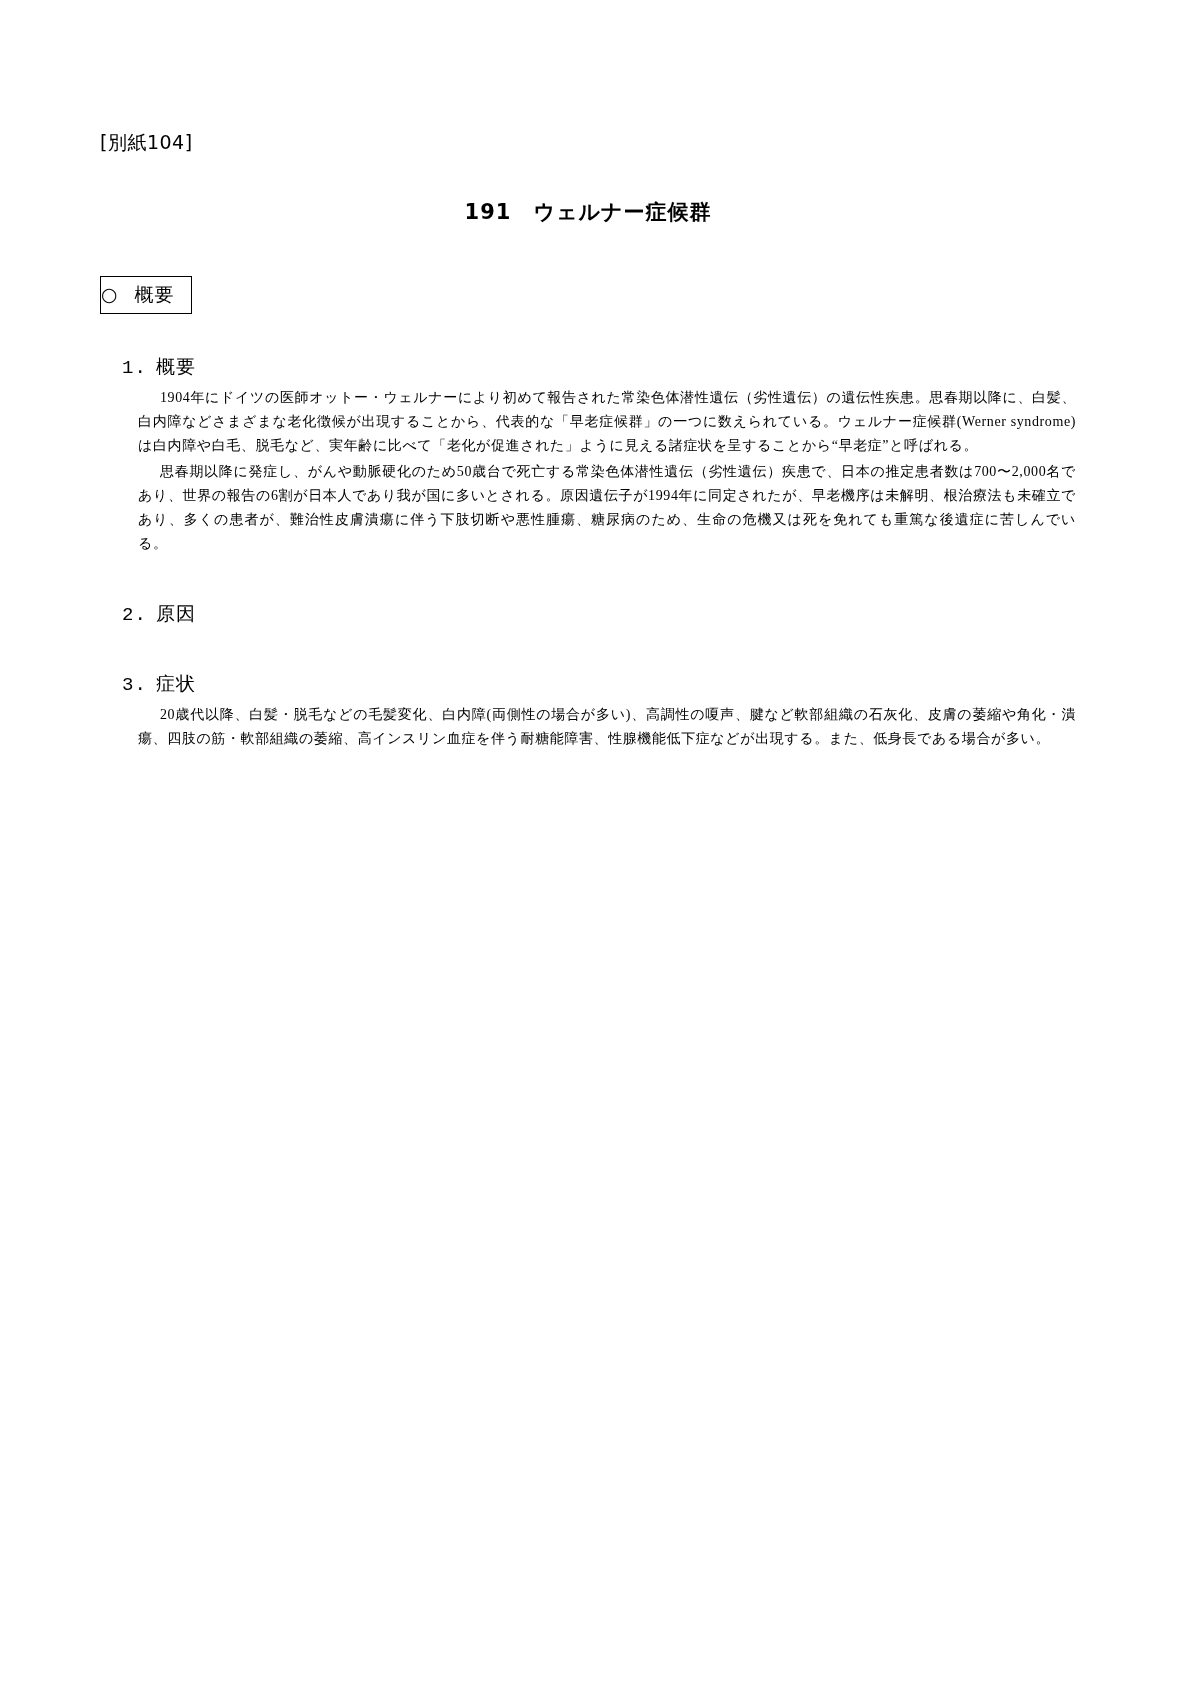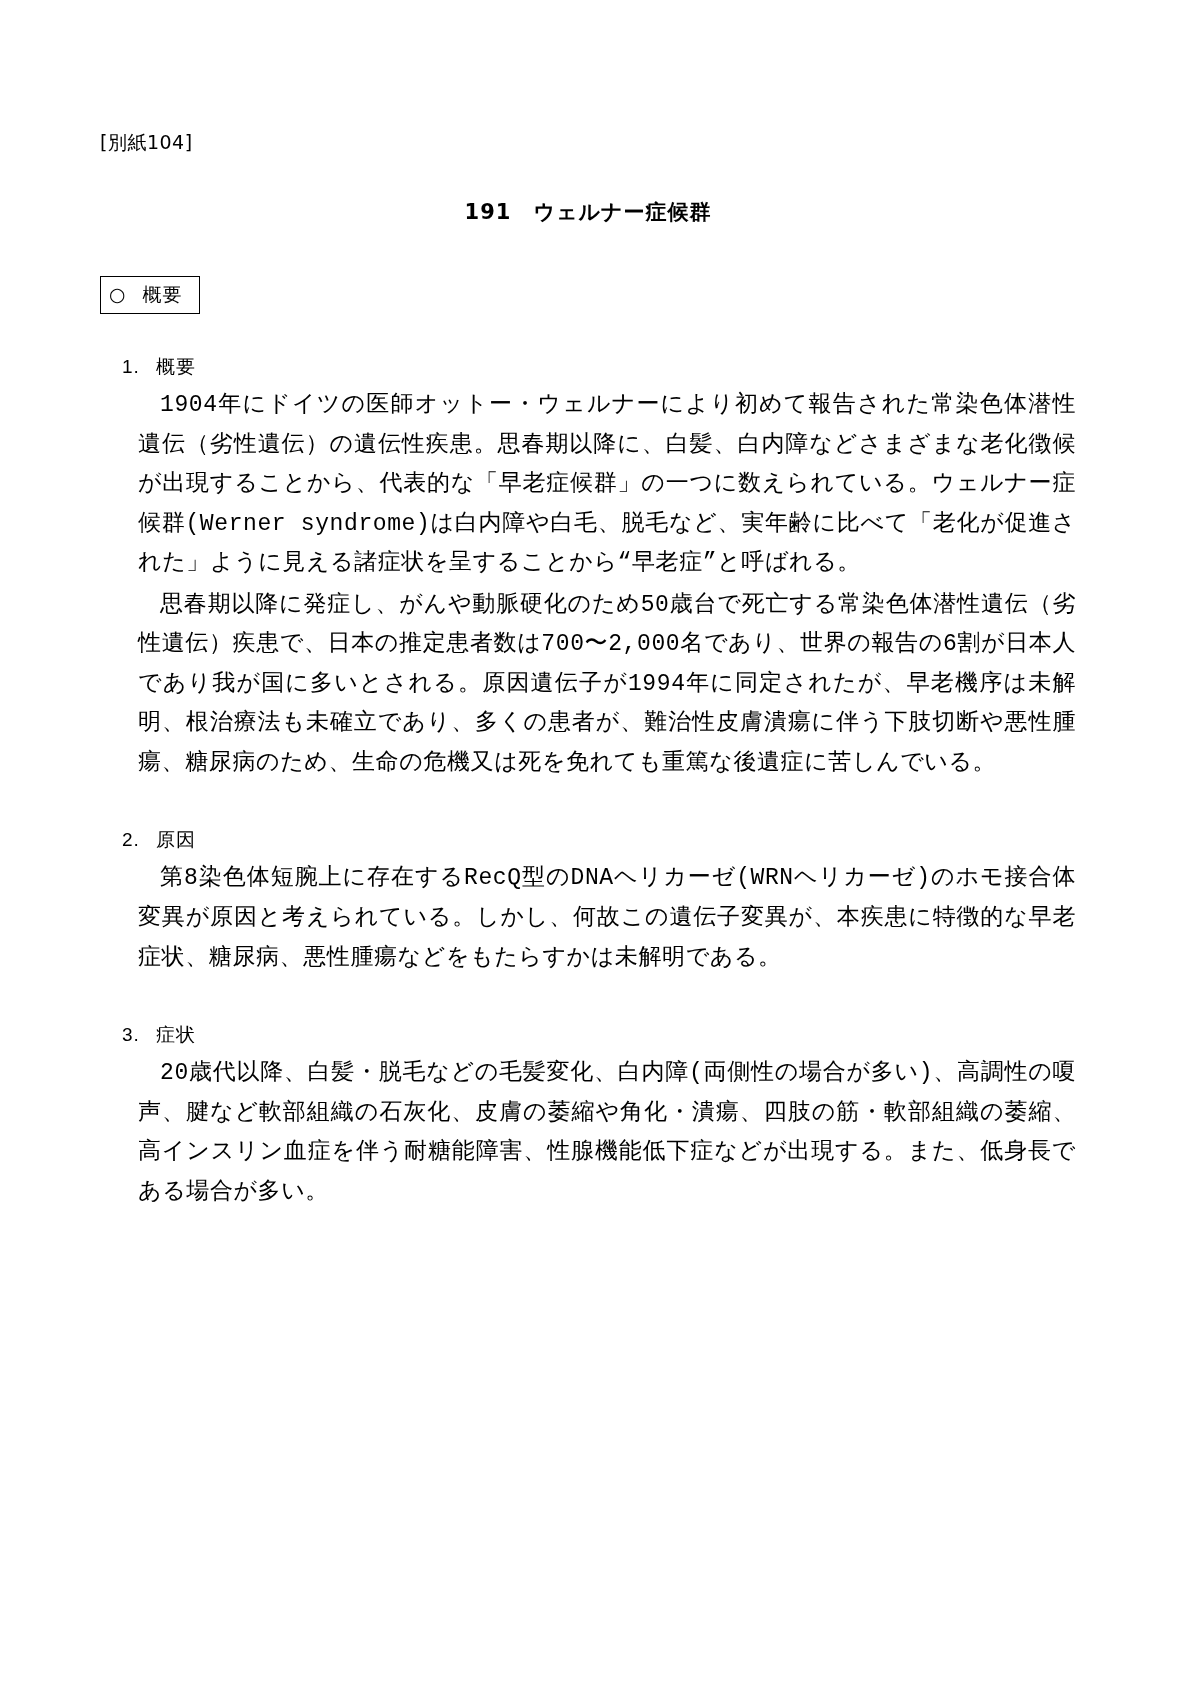--- a/index.html
+++ b/index.html
@@ -30,46 +30,46 @@
     text-align: center;
     font-size: 21px;
     font-family: "DejaVu Sans", "Liberation Sans", sans-serif;
     letter-spacing: 1px;
     margin: 0 0 50px 0;
     font-weight: bold;
   }
   .section-banner {
     display: inline-block;
     border: 1px solid #000;
-    padding: 5px 16px 5px 8px;
+    padding: 5px 16px 5px 0;
     font-size: 19px;
     font-family: "DejaVu Sans", "Liberation Sans", sans-serif;
     letter-spacing: 1px;
     margin-bottom: 40px;
   }
   .section-banner .circ {
     margin-right: 16px;
   }
   .block {
     margin-bottom: 30px;
   }
   .block-heading {
     font-size: 19px;
-    font-family: Liberation Sans, sans-serif;
+    font-family: Liberation Mono, monospace;
     letter-spacing: 1px;
     margin: 0 0 6px 0;
     padding-left: 22px;
   }
   .block-heading .num {
     display: inline-block;
     min-width: 34px;
   }
   .para {
-    font-size: 23px;
-    font-family: Liberation Mono, monospace;
+    font-size: 14px;
+    font-family: Liberation Serif, serif;
     line-height: 1.72;
     letter-spacing: 0.6px;
     text-align: justify;
     text-justify: inter-character;
     margin: 0 0 2px 0;
     padding-left: 38px;
     text-indent: 22px;
   }
   .spacer-sm { height: 14px; }
 </style>
@@ -93,21 +93,20 @@
     <p class="para">1904年にドイツの医師オットー・ウェルナーにより初めて報告された常染色体潜性遺伝（劣性遺伝）の遺伝性疾患。思春期以降に、白髪、白内障などさまざまな老化徴候が出現することから、代表的な「早老症候群」の一つに数えられている。ウェルナー症候群(Werner syndrome)は白内障や白毛、脱毛など、実年齢に比べて「老化が促進された」ように見える諸症状を呈することから“早老症”と呼ばれる。</p>
     <p class="para">思春期以降に発症し、がんや動脈硬化のため50歳台で死亡する常染色体潜性遺伝（劣性遺伝）疾患で、日本の推定患者数は700〜2,000名であり、世界の報告の6割が日本人であり我が国に多いとされる。原因遺伝子が1994年に同定されたが、早老機序は未解明、根治療法も未確立であり、多くの患者が、難治性皮膚潰瘍に伴う下肢切断や悪性腫瘍、糖尿病のため、生命の危機又は死を免れても重篤な後遺症に苦しんでいる。</p>
   </div>
 
   <div class="spacer-sm"></div>
 
   <div class="block">
     <div class="block-heading">
       <span class="num">2.</span><span>原因</span>
     </div>
-    <p class="para">第8染色体短腕上に存在するRecQ型のDNAヘリカーゼ(WRNヘリカーゼ)のホモ接合体変異が原因と考えられている。しかし、何故この遺伝子変異が、本疾患に特徴的な早老症状、糖尿病、悪性腫瘍などをもたらすかは未解明である。</p>
   </div>
 
   <div class="spacer-sm"></div>
 
   <div class="block">
     <div class="block-heading">
       <span class="num">3.</span><span>症状</span>
     </div>
     <p class="para">20歳代以降、白髪・脱毛などの毛髪変化、白内障(両側性の場合が多い)、高調性の嗄声、腱など軟部組織の石灰化、皮膚の萎縮や角化・潰瘍、四肢の筋・軟部組織の萎縮、高インスリン血症を伴う耐糖能障害、性腺機能低下症などが出現する。また、低身長である場合が多い。</p>
   </div>

